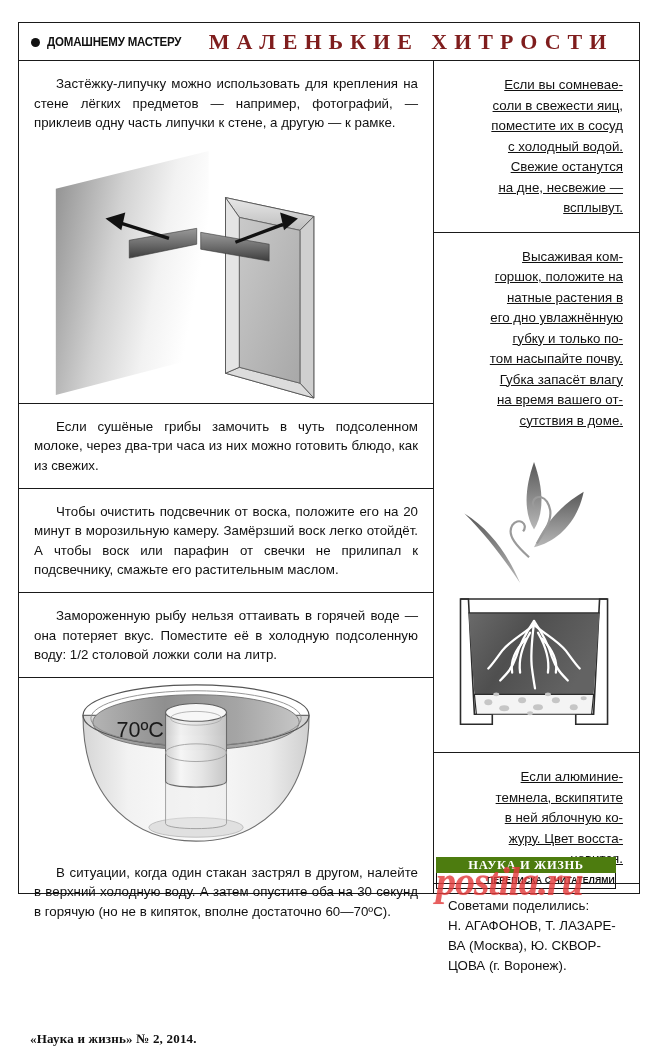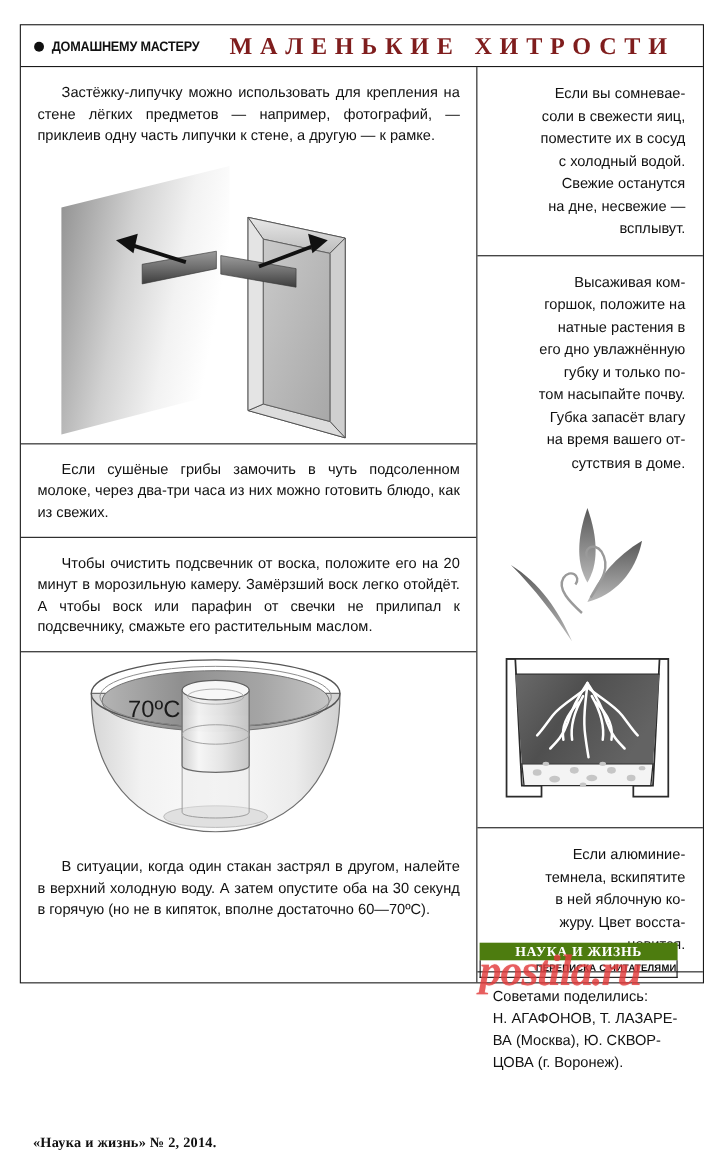--- a/index.html
+++ b/index.html
@@ -56,21 +56,21 @@
     font-size:13.3px;line-height:19.6px;color:#111;
     text-align:justify;text-indent:22px;
     padding:13px 15px 12px 15px;
     hyphens:none;
   }
   .tip.narrow{
     font-size:13.3px;line-height:20.5px;
     text-align:right;text-indent:0;
     padding:14px 16px 13px 14px;
   }
-  .tip.narrow .ln{display:block;white-space:nowrap;}
+  .tip.narrow .ln{display:block;white-space:nowrap;text-decoration:underline;}
   .tip.narrow .ln.first{text-indent:0;}
   .credits{
     font-size:13.3px;line-height:20px;color:#111;
     text-align:left;padding:12px 10px 12px 14px;
   }
   .credits .ln{display:block;white-space:nowrap;}
 
   
   .footer{
     position:absolute;left:30px;top:1031px;
@@ -175,20 +175,23 @@
         </div>
 
         <div class="cell div-top">
           <div class="tip">Если сушёные грибы замочить в чуть подсоленном молоке, через два-три часа из них можно готовить блюдо, как из свежих.</div>
         </div>
 
         <div class="cell div-top">
           <div class="tip">Чтобы очистить подсвечник от воска, положите его на 20 минут в морозильную камеру. Замёрзший воск легко отойдёт. А чтобы воск или парафин от свечки не прилипал к подсвечнику, смажьте его растительным маслом.</div>
         </div>
 
+        <div class="cell div-top">
+          <div class="tip">Замороженную рыбу нельзя оттаивать в горячей воде — она потеряет вкус. Поместите её в холодную подсоленную воду: 1/2 столовой ложки соли на литр.</div>
+        </div>
 
         <div class="cell div-top">
 
           <svg class="illus" viewBox="0 0 415 175" width="415" height="172">
             <defs>
               <linearGradient id="bowlg" x1="0" y1="0" x2="1" y2="0">
                 <stop offset="0" stop-color="#d6d6d6"></stop>
                 <stop offset="0.2" stop-color="#f2f2f2"></stop>
                 <stop offset="0.5" stop-color="#fbfbfb"></stop>
                 <stop offset="0.82" stop-color="#ececec"></stop>

